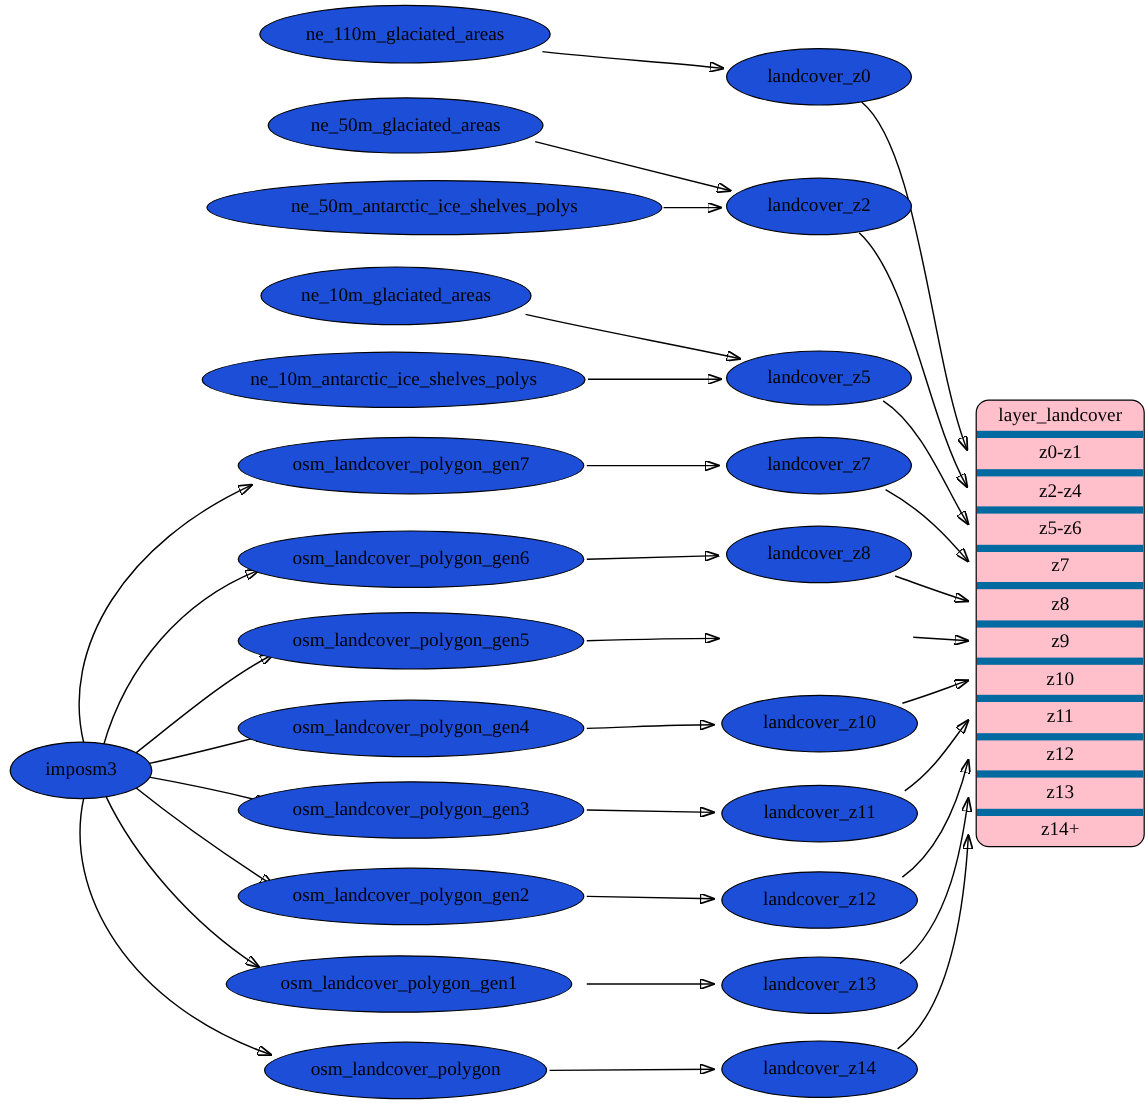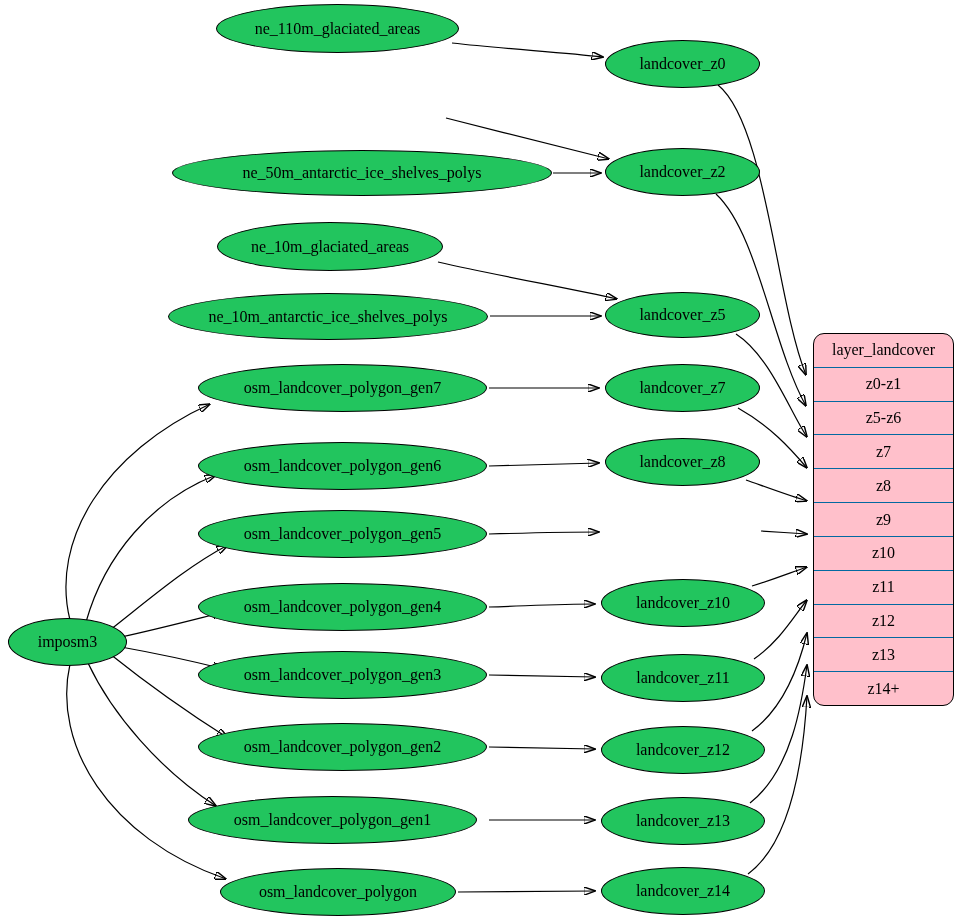--- a/index.html
+++ b/index.html
@@ -4,31 +4,31 @@
 <style>
   html,body{margin:0;padding:0;background:#ffffff;}
   .canvas{
     position:relative;width:957px;height:923px;background:#ffffff;overflow:hidden;
     font-family:"Liberation Serif","DejaVu Serif",serif;color:#000;
   }
   svg.edges{position:absolute;left:0;top:0;width:957px;height:923px;}
   svg.edges path{stroke:#000;stroke-width:1.2;fill:none;}
   .node{
     position:absolute;box-sizing:border-box;border:1px solid #000;border-radius:50%;
-    background:#22c55e;display:flex;align-items:center;justify-content:center;
+    background:#1d4ed8;display:flex;align-items:center;justify-content:center;
     font-size:16px;line-height:1;white-space:nowrap;
   }
   .record{
     position:absolute;left:813px;top:333px;width:141px;height:373px;box-sizing:border-box;
     background:#ffc0cb;border:1px solid #000;border-radius:11px;overflow:hidden;
     display:flex;flex-direction:column;font-size:16px;justify-content:center;
   }
   .record .cell{
     flex:1;display:flex;align-items:center;justify-content:center;
-    border-top:1px solid #0369a1;white-space:nowrap;
+    border-top:6px solid #0369a1;white-space:nowrap;
   }
   .record .cell:first-child{border-top:none;}
 </style>
 </head>
 <body>
 
 <div class="canvas">
 
   <svg class="edges" viewBox="0 0 957 923">
     <defs>
@@ -70,20 +70,21 @@
     <path d="M 752,586 C 778,578 792,572 807,567" marker-end="url(#arrow)"></path>
     <path d="M 754,659 C 780,641 794,616 807,600" marker-end="url(#arrow)"></path>
     <path d="M 752,731 C 786,706 800,662 807,633" marker-end="url(#arrow)"></path>
     <path d="M 750,803 C 792,770 802,702 807,665" marker-end="url(#arrow)"></path>
     <path d="M 748,874 C 794,840 804,748 807,696" marker-end="url(#arrow)"></path>
   </svg>
 
   <div class="node" style="left:8px;top:618px;width:119px;height:48px">imposm3</div>
 
   <div class="node" style="left:216px;top:4px;width:243px;height:49px">ne_110m_glaciated_areas</div>
+  <div class="node" style="left:223px;top:81px;width:230px;height:47px">ne_50m_glaciated_areas</div>
   <div class="node" style="left:172px;top:150px;width:380px;height:46px">ne_50m_antarctic_ice_shelves_polys</div>
   <div class="node" style="left:217px;top:222px;width:226px;height:49px">ne_10m_glaciated_areas</div>
   <div class="node" style="left:168px;top:293px;width:320px;height:47px">ne_10m_antarctic_ice_shelves_polys</div>
   <div class="node" style="left:198px;top:364px;width:289px;height:48px">osm_landcover_polygon_gen7</div>
   <div class="node" style="left:198px;top:442px;width:289px;height:48px">osm_landcover_polygon_gen6</div>
   <div class="node" style="left:198px;top:510px;width:289px;height:48px">osm_landcover_polygon_gen5</div>
   <div class="node" style="left:198px;top:583px;width:289px;height:48px">osm_landcover_polygon_gen4</div>
   <div class="node" style="left:198px;top:651px;width:289px;height:48px">osm_landcover_polygon_gen3</div>
   <div class="node" style="left:198px;top:723px;width:289px;height:48px">osm_landcover_polygon_gen2</div>
   <div class="node" style="left:188px;top:796px;width:289px;height:48px">osm_landcover_polygon_gen1</div>
@@ -96,20 +97,21 @@
   <div class="node" style="left:605px;top:438px;width:155px;height:48px">landcover_z8</div>
   <div class="node" style="left:601px;top:579px;width:164px;height:48px">landcover_z10</div>
   <div class="node" style="left:601px;top:654px;width:164px;height:48px">landcover_z11</div>
   <div class="node" style="left:601px;top:726px;width:164px;height:48px">landcover_z12</div>
   <div class="node" style="left:601px;top:797px;width:164px;height:48px">landcover_z13</div>
   <div class="node" style="left:601px;top:867px;width:164px;height:48px">landcover_z14</div>
 
   <div class="record">
     <div class="cell">layer_landcover</div>
     <div class="cell">z0-z1</div>
+    <div class="cell">z2-z4</div>
     <div class="cell">z5-z6</div>
     <div class="cell">z7</div>
     <div class="cell">z8</div>
     <div class="cell">z9</div>
     <div class="cell">z10</div>
     <div class="cell">z11</div>
     <div class="cell">z12</div>
     <div class="cell">z13</div>
     <div class="cell">z14+</div>
   </div>

